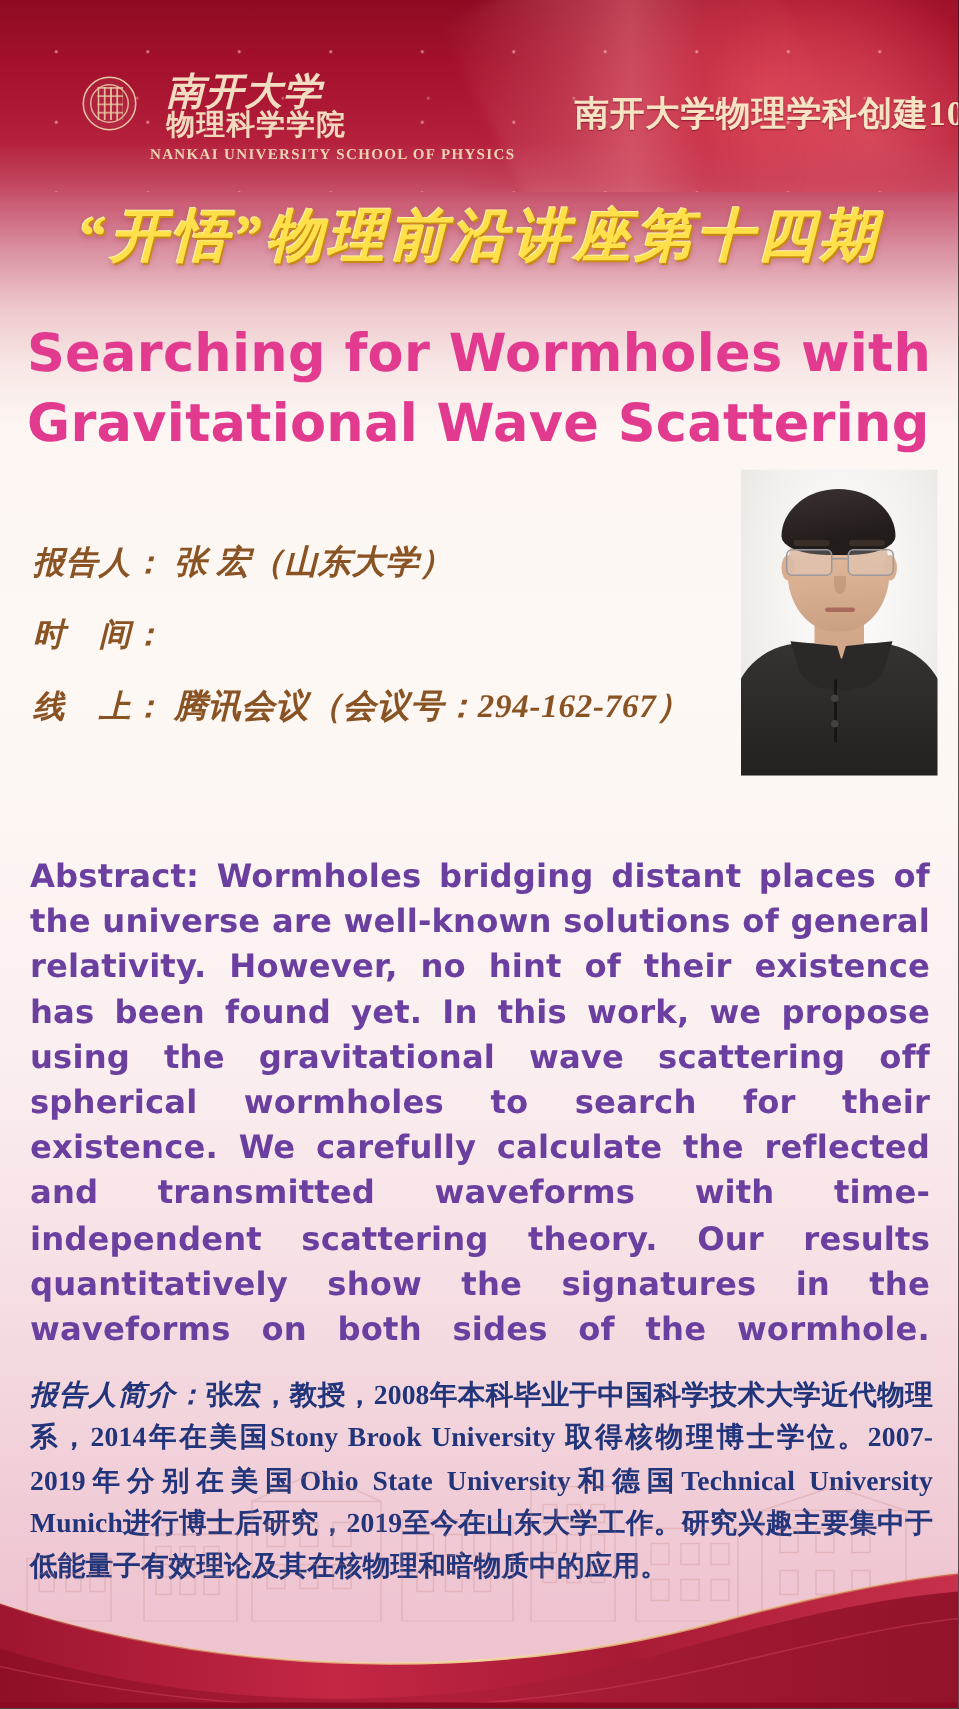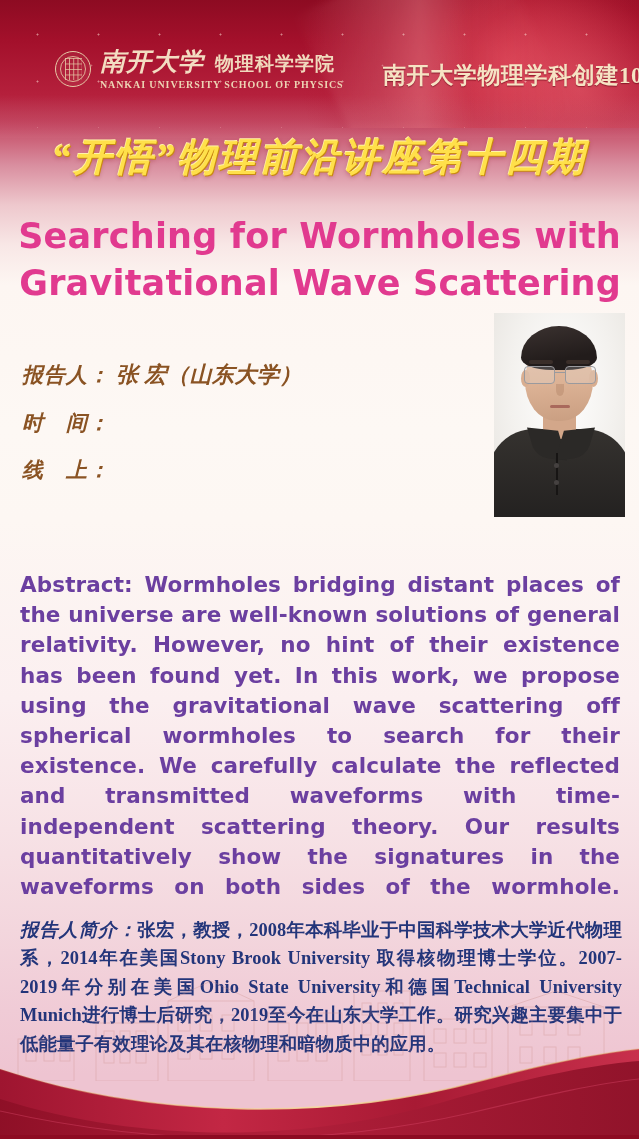--- a/index.html
+++ b/index.html
@@ -110,20 +110,21 @@
     background-image:
       linear-gradient(to right, rgba(231,201,166,0.9) 1.1px, rgba(0,0,0,0) 1.1px),
       linear-gradient(to bottom, rgba(231,201,166,0.75) 1px, rgba(0,0,0,0) 1px);
     background-size: 4.2px 100%, 100% 5.5px;
   }
   .logo-text-col { display: flex; flex-direction: column; }
   .logo-cn-row {
     display: flex;
     align-items: baseline;
     white-space: nowrap;
+    flex-direction: column;
   }
   .logo-cn-main {
     font-family: "Liberation Serif", "DejaVu Serif", serif;
     font-size: 25px;
     font-weight: bold;
     font-style: italic;
     color: #f3ddc2;
     letter-spacing: 1px;
     line-height: 1;
   }
@@ -174,21 +175,21 @@
       1px 1px 0 #c98a10,
       -0.6px -0.6px 0 #fff3a8,
       0 2px 4px rgba(130,20,30,0.35);
   }
 
   
   .talk-title {
     position: absolute;
     left: 18px; top: 213px;
     width: 603px;
-    text-align: right;
+    text-align: left;
     font-family: "DejaVu Sans", sans-serif;
     font-size: 35px;
     font-weight: bold;
     line-height: 47px;
     letter-spacing: 0.2px;
     color: #e13a8f;
   }
 
   
   .speaker-photo {
@@ -443,20 +444,21 @@
   <div class="info-block">
     <div class="info-line">
       <span class="info-label">报告人：</span>
       <span class="info-value">张 宏（山东大学）</span>
     </div>
     <div class="info-line">
       <span class="info-label">时　间：</span>
     </div>
     <div class="info-line">
       <span class="info-label">线　上：</span>
+      <span class="info-value">腾讯会议（会议号：294-162-767）</span>
     </div>
   </div>
 
   <div class="abstract">Abstract: Wormholes bridging distant places of the universe are well-known solutions of general relativity. However, no hint of their existence has been found yet. In this work, we propose using the gravitational wave scattering off spherical wormholes to search for their existence. We carefully calculate the reflected and transmitted waveforms with time-independent scattering theory. Our results quantitatively show the signatures in the waveforms on both sides of the wormhole.</div>
 
   <div class="bio">
     <span class="bio-heading">报告人简介：</span><span>张宏，教授，2008年本科毕业于中国科学技术大学近代物理系，2014年在美国Stony Brook University 取得核物理博士学位。2007-2019年分别在美国Ohio State University和德国Technical University Munich进行博士后研究，2019至今在山东大学工作。研究兴趣主要集中于低能量子有效理论及其在核物理和暗物质中的应用。</span>
   </div>
 
   <svg class="skyline" viewBox="0 0 639 120" preserveAspectRatio="none">

